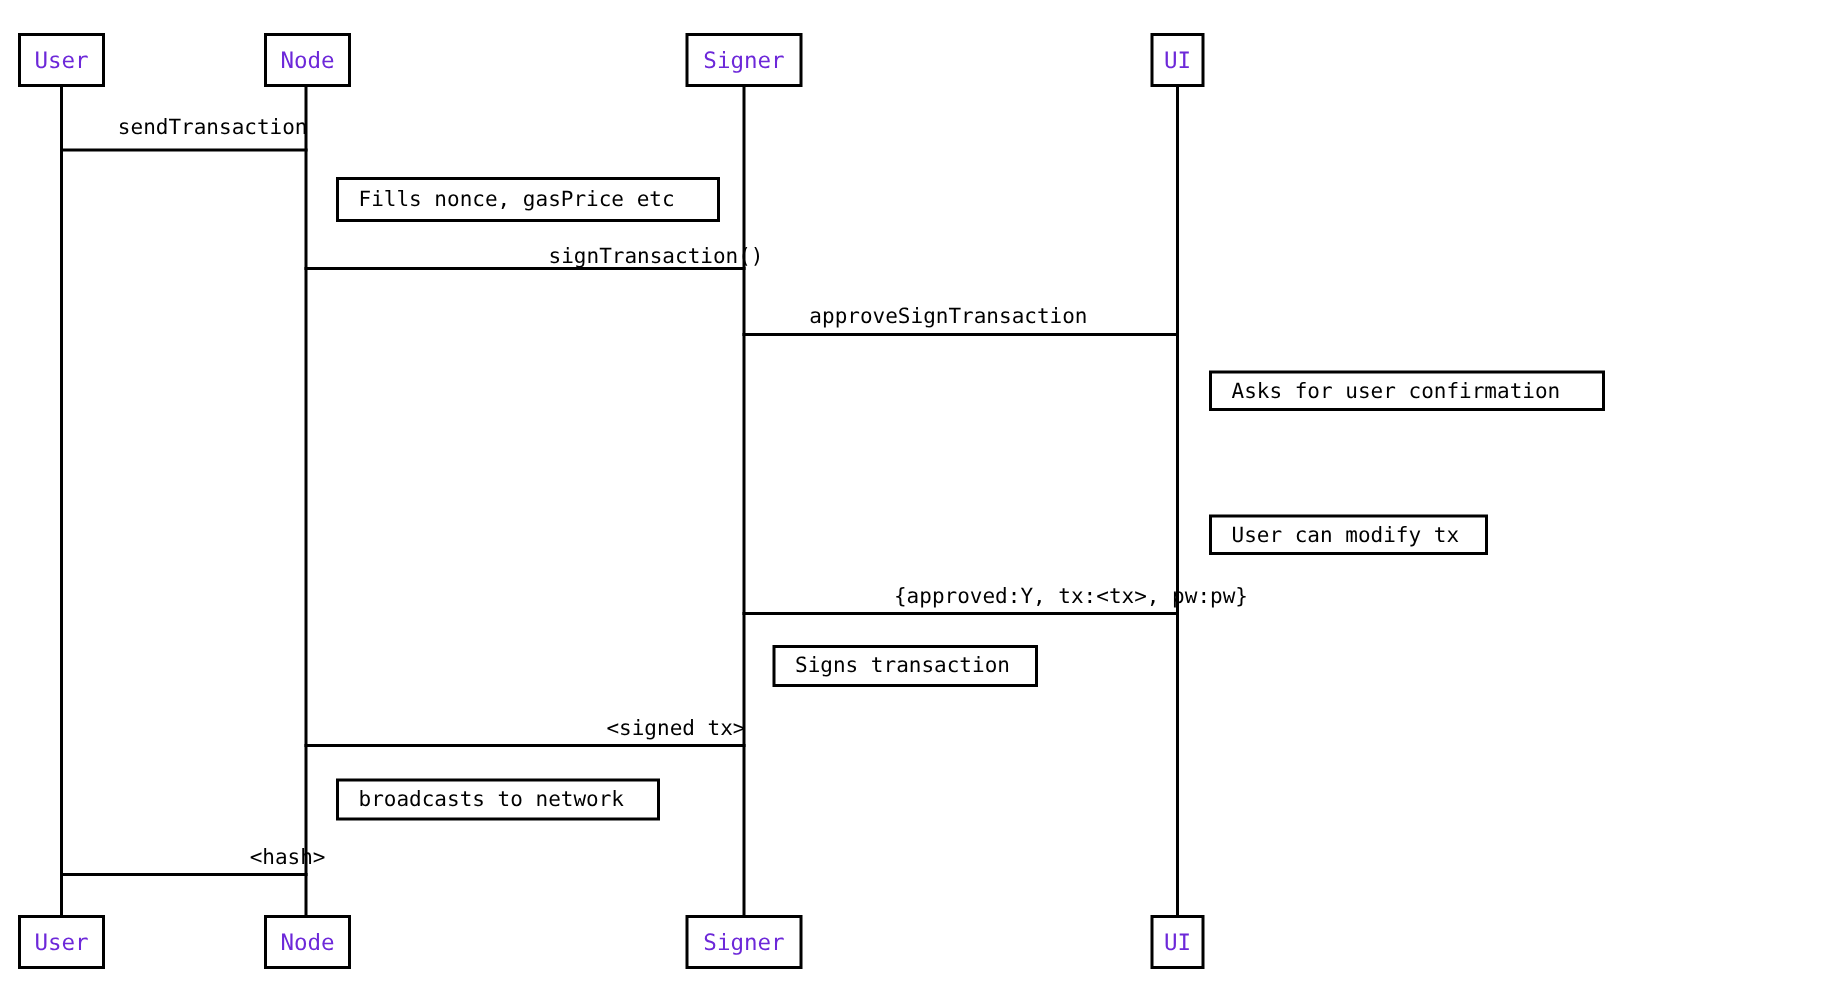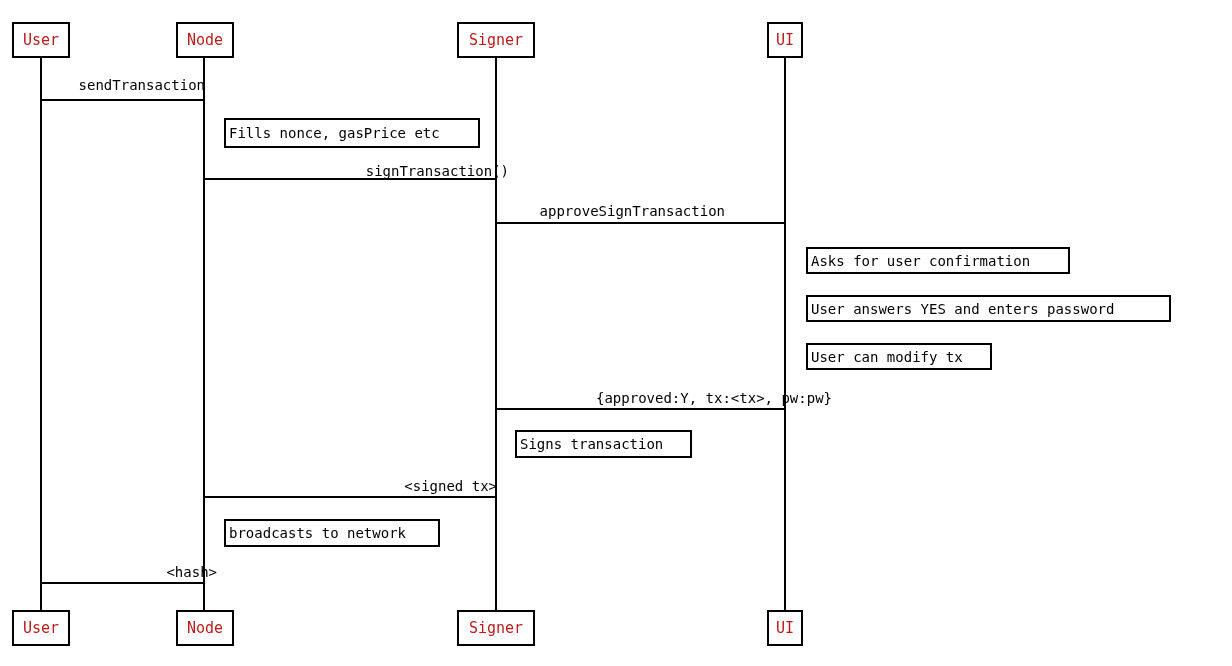--- a/index.html
+++ b/index.html
@@ -23,21 +23,21 @@
   .actor-box {
     position: absolute;
     box-sizing: border-box;
     border: 2px solid #000000;
     background: #ffffff;
     display: flex;
     align-items: center;
     justify-content: center;
     font-size: 15px;
     line-height: 1;
-    color: #b91c1c;
+    color: #6d28d9;
     white-space: nowrap;
     z-index: 4;
   }
 
   
   .lifeline {
     position: absolute;
     width: 2px;
     background: #000000;
     z-index: 1;
@@ -66,21 +66,21 @@
     box-sizing: border-box;
     border: 2px solid #000000;
     background: #ffffff;
     font-size: 14px;
     line-height: 1;
     color: #000000;
     white-space: nowrap;
     overflow: hidden;
     display: flex;
     align-items: center;
-    padding-left: 3px;
+    padding-left: 13px;
     z-index: 5;
   }
 </style>
 </head>
 <body>
 
 <div id="diagram">
 
   <div class="lifeline" style="left:40px;  top:58px; height:552px;"></div>
   <div class="lifeline" style="left:203px; top:58px; height:552px;"></div>
@@ -132,23 +132,20 @@
   <div class="message-label" style="left:40px; top:565px; width:177px;">&lt;hash&gt;</div>
 
   <div class="note" style="left:224px; top:118px; width:256px; height:30px;">
     <span>Fills nonce, gasPrice etc</span>
   </div>
 
   <div class="note" style="left:806px; top:247px; width:264px; height:27px;">
     <span>Asks for user confirmation</span>
   </div>
 
-  <div class="note" style="left:806px; top:295px; width:365px; height:27px;">
-    <span>User answers YES and enters password</span>
-  </div>
 
   <div class="note" style="left:806px; top:343px; width:186px; height:27px;">
     <span>User can modify tx</span>
   </div>
 
   <div class="note" style="left:515px; top:430px; width:177px; height:28px;">
     <span>Signs transaction</span>
   </div>
 
   <div class="note" style="left:224px; top:519px; width:216px; height:28px;">

